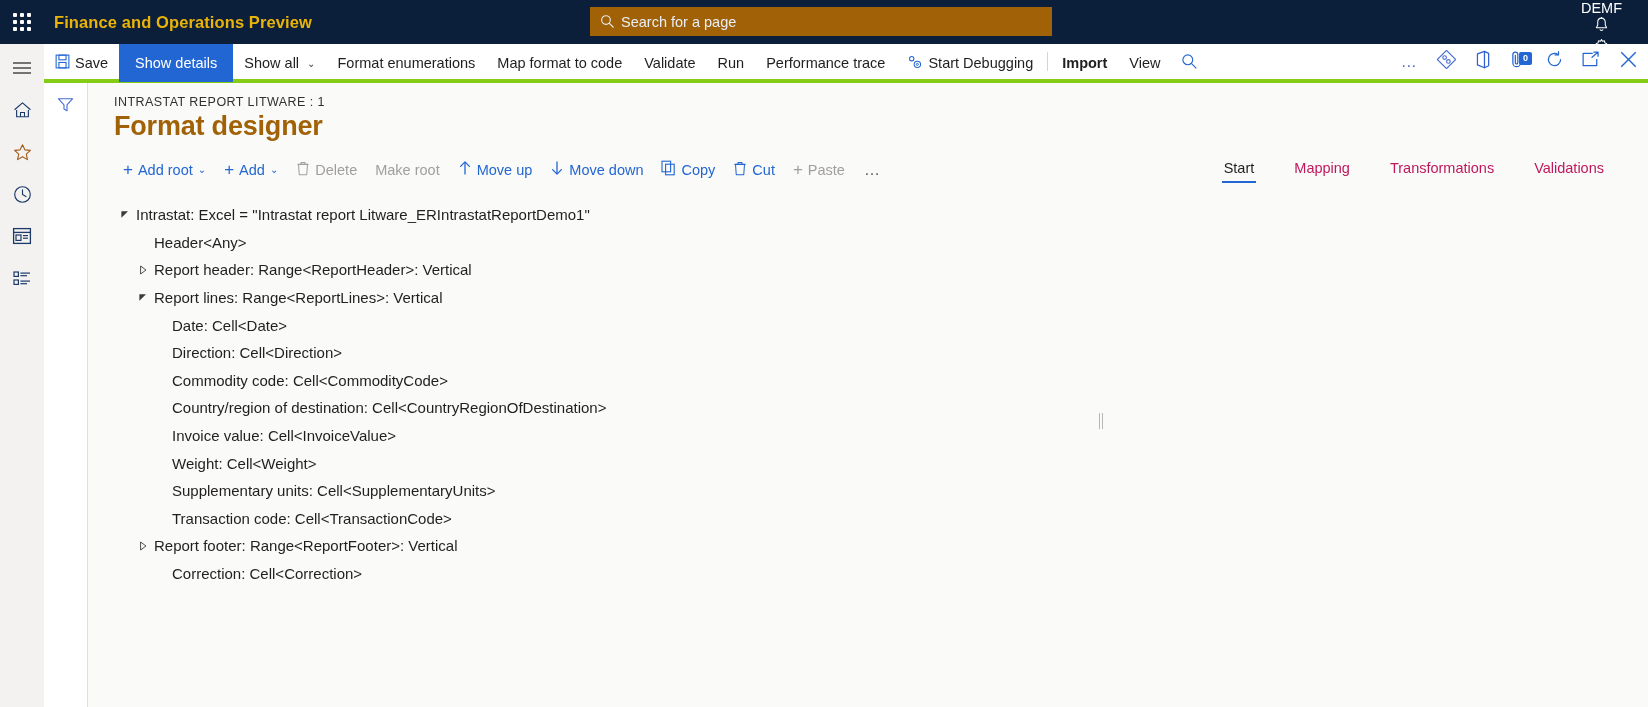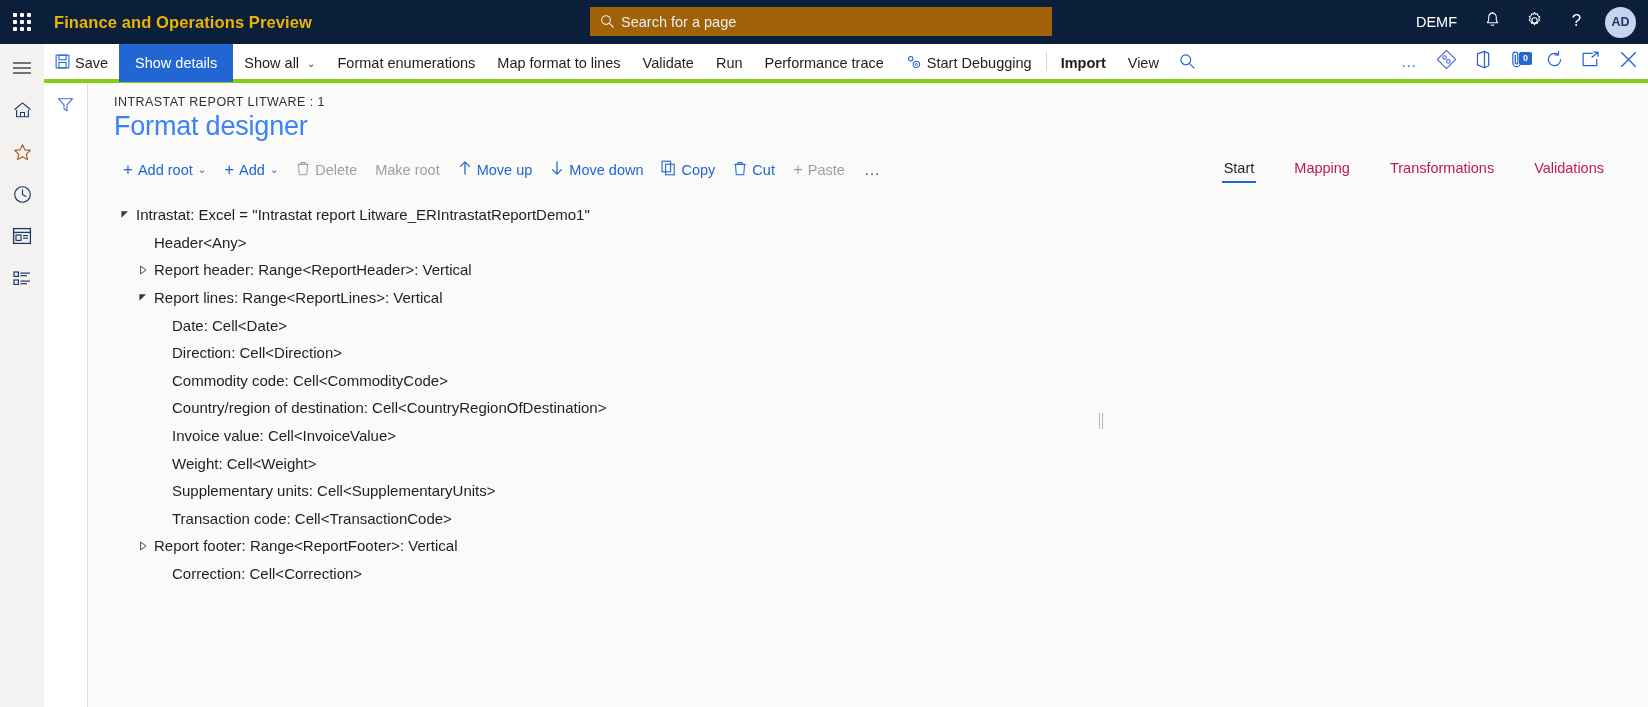--- a/index.html
+++ b/index.html
@@ -36,21 +36,21 @@
     position: absolute; left: 590px; top: 7px;
     width: 462px; height: 29px;
     background: #a16207;
     display: flex; align-items: center;
     padding: 0 10px; cursor: text;
   }
   .searchwrap .mg { margin-right: 6px; display: flex; align-items: center; }
   .search-text { font-size: 14.5px; color: #e8eef7; white-space: nowrap; }
   .nav-right {
     margin-left: auto; display: flex; align-items: center; height: 44px;
-    padding-right: 12px; gap: 0px;
+    padding-right: 12px; gap: 0px; flex-direction: column;
   }
   .nav-company {
     font-size: 14.5px; color: #ffffff; padding: 0 14px; cursor: pointer; white-space: nowrap;
   }
   .nav-ico {
     width: 42px; height: 44px; display: flex; align-items: center; justify-content: center;
     cursor: pointer;
   }
   .avatar {
     width: 31px; height: 31px; border-radius: 50%;
@@ -116,21 +116,21 @@
   }
   .filter-btn { width: 30px; height: 26px; display: flex; align-items:center; justify-content:center; cursor: pointer; }
 
   .pane { flex: 1; background: #fafaf9; padding: 0 0 0 26px; position: relative; }
 
   .caption {
     font-size: 12.5px; color: #323130; letter-spacing: .45px;
     padding-top: 12px; text-transform: uppercase;
   }
   .pagetitle {
-    font-size: 27px; font-weight: normal; color: #3b82f6;
+    font-size: 27px; font-weight: bold; color: #a16207;
     margin-top: 2px; letter-spacing: -.2px;
   }
 
   
   .toolrow { display: flex; align-items: center; margin-top: 14px; padding-right: 24px; }
   .tbtn {
     display: flex; align-items: center; gap: 5px;
     font-size: 14.5px; color: #2266d3; cursor: pointer;
     padding: 4px 9px; white-space: nowrap;
   }
@@ -300,21 +300,21 @@
             </svg>
         </span>
         <span>Save</span>
       </div>
       <div class="cmd primary">Show details</div>
       <div class="cmd">
         <span>Show all</span>
         <span class="caret">⌄</span>
       </div>
       <div class="cmd">Format enumerations</div>
-      <div class="cmd">Map format to lines</div>
+      <div class="cmd">Map format to code</div>
       <div class="cmd">Validate</div>
       <div class="cmd">Run</div>
       <div class="cmd">Performance trace</div>
       <div class="cmd">
         <span>
           <svg width="16" height="16" viewBox="0 0 17 17">
               <circle cx="5" cy="5" r="2.3" fill="none" stroke="#2266d3" stroke-width="1.1"></circle>
               <circle cx="11" cy="11" r="3.4" fill="none" stroke="#2266d3" stroke-width="1.1"></circle>
               <circle cx="11" cy="11" r="1.1" fill="none" stroke="#2266d3" stroke-width="1"></circle>
             </svg>

